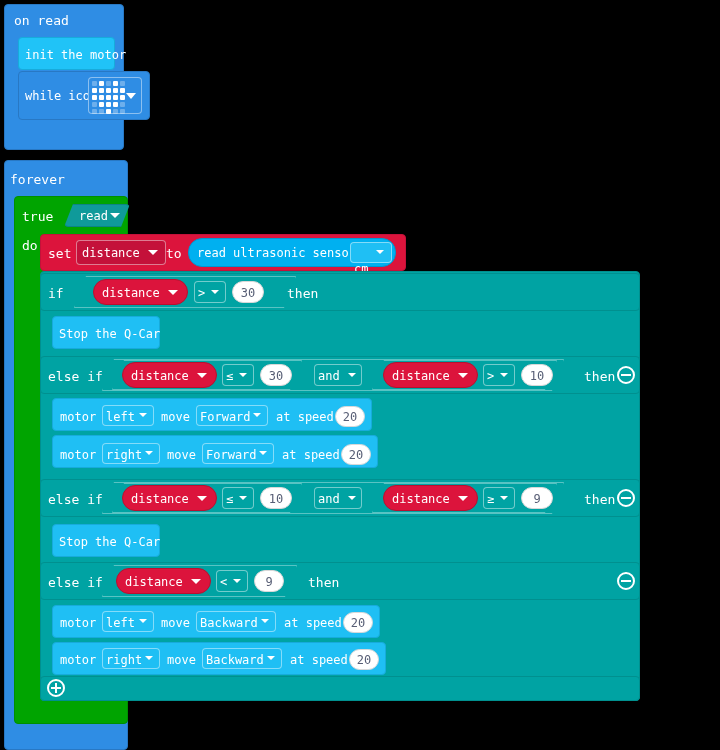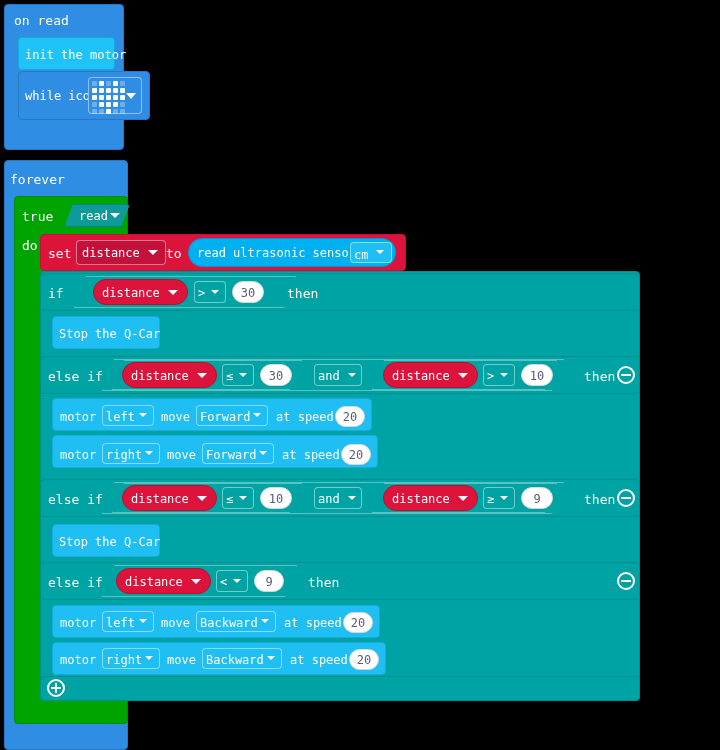--- a/index.html
+++ b/index.html
@@ -123,21 +123,21 @@
   <div class="cap" style="left:48px;top:246px;">set</div>
   <div class="field field-onvar" style="left:76px;top:240px;width:90px;height:25px;"></div>
   <div class="cap" style="left:82px;top:246px;font-size:12px;">distance</div>
   <div style="position:absolute;left:148px;top:250px;width:0;height:0;
               border-left:5px solid transparent;border-right:5px solid transparent;
               border-top:5px solid #fff;"></div>
   <div class="cap" style="left:166px;top:246px;">to</div>
   <div class="pill pill-cyan" style="left:188px;top:238px;width:208px;height:29px;justify-content:flex-start;"></div>
   <div class="cap" style="left:197px;top:246px;font-size:12px;">read ultrasonic sensor</div>
   <div class="field field-oncyan" style="left:350px;top:242px;width:42px;height:21px;"></div>
-  <div class="cap" style="left:354px;top:248px;font-size:12px;">cm</div>
+  <div class="cap" style="left:354px;top:262px;font-size:12px;">cm</div>
   <div style="position:absolute;left:376px;top:250px;width:0;height:0;
               border-left:4px solid transparent;border-right:4px solid transparent;
               border-top:4px solid #fff;"></div>
 
   <div class="blk b-logic" style="left:40px;top:271px;width:600px;height:430px;"></div>
 
   <div class="blk b-logic" style="left:40px;top:273px;width:600px;height:38px;"></div>
   <div class="cap" style="left:48px;top:286px;">if</div>
   <div class="hexline" style="left:74px;top:276px;width:222px;height:32px;"></div>
   <div class="pill pill-var" style="left:93px;top:279px;width:95px;height:26px;"></div>

